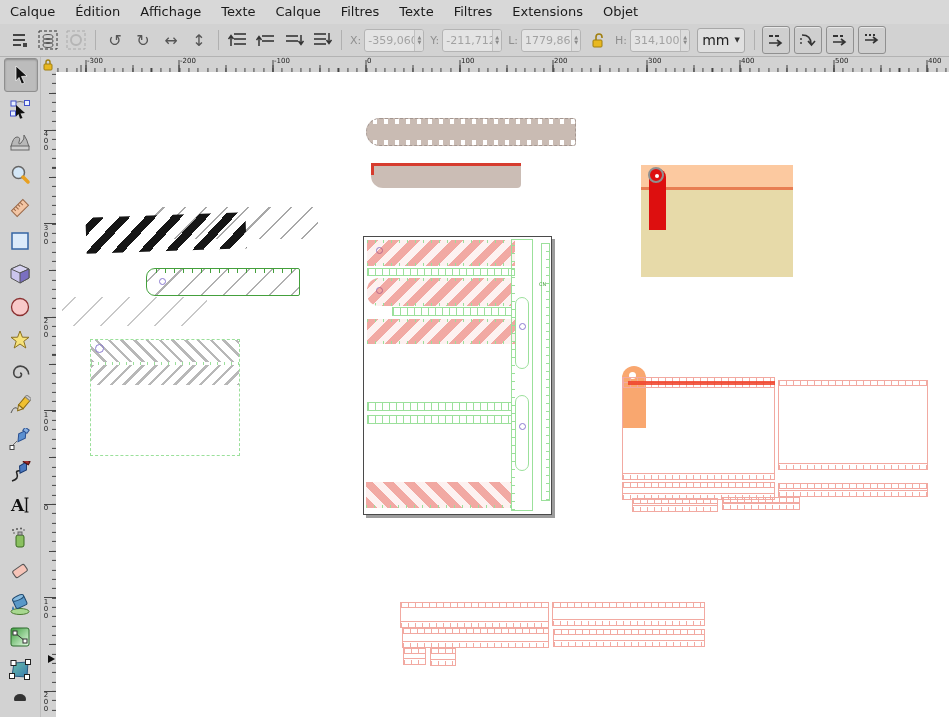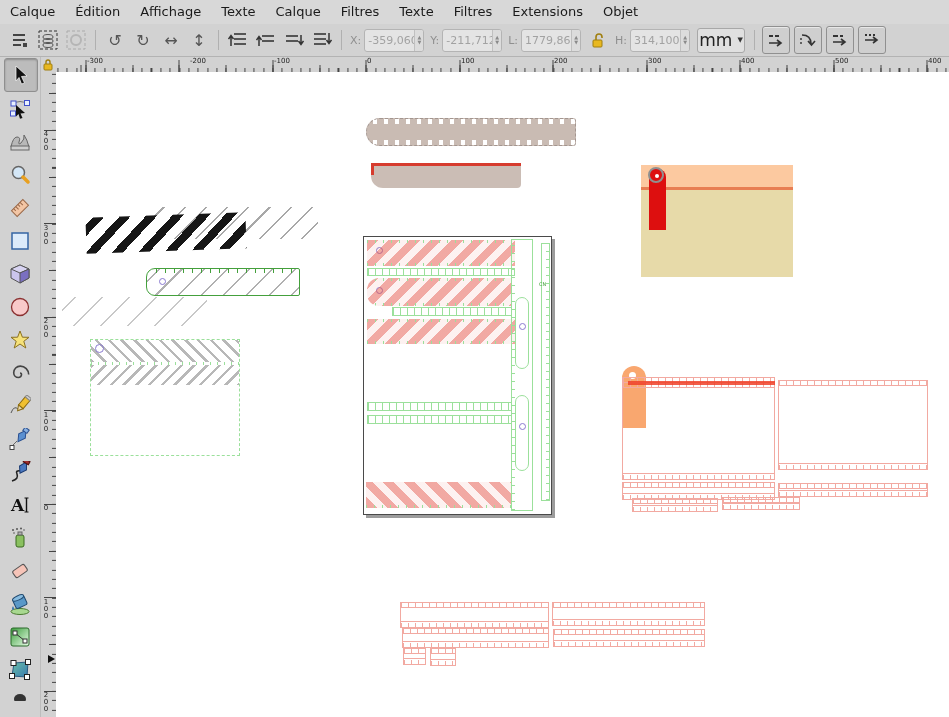--- a/index.html
+++ b/index.html
@@ -17,21 +17,21 @@
   .field{display:flex;align-items:center;margin:0 3px;}
   .flabel{font-size:11px;color:#8f8f8f;margin-right:3px;}
   .fbox{width:58px;height:21px;background:#e4e4e4;border:1px solid #b4b4b4;border-radius:3px;
     display:flex;align-items:center;overflow:hidden;}
   .fval{flex:1;font-size:11px;color:#a2a2a2;padding-left:3px;white-space:nowrap;overflow:hidden;}
   .spin{display:flex;flex-direction:column;border-left:1px solid #c0c0c0;height:100%;
     justify-content:center;padding:0 2px;background:#dcdcdc;}
   .spin span{font-size:5px;line-height:5px;color:#8a8a8a;}
   .unitbox{width:46px;height:23px;background:#e0e0e0;border:1px solid #a8a8a8;border-radius:3px;
     display:flex;align-items:center;justify-content:center;margin:0 4px;}
-  .unitbox .uv{font-size:17px;color:#222;margin-right:5px;}
+  .unitbox .uv{font-size:14px;color:#222;margin-right:5px;}
   .unitbox .ua{font-size:7px;color:#333;}
   .toggle-btn{width:26px;height:26px;background:#cfcfcf;border:1px solid #909090;border-radius:3px;
     margin:0 2px;display:flex;align-items:center;justify-content:center;box-shadow:inset 0 1px 0 #e8e8e8;}
   
   #ruler-corner{position:absolute;left:40px;top:57px;width:16px;height:15px;background:#d2d2d2;
     display:flex;align-items:center;justify-content:center;}
   #h-ruler{position:absolute;left:56px;top:57px;width:893px;height:15px;background:#d2d2d2;
     border-bottom:1px solid #9a9a9a;
     background-image:
       repeating-linear-gradient(90deg,#444 0 1px,transparent 1px 9.35px),
@@ -262,21 +262,21 @@
 </div>
 
 <div id="ruler-corner">
   <svg width="12" height="13">
       <rect x="2" y="6" width="8" height="6" rx="1" fill="#e8b820" stroke="#a07f10"></rect>
       <path d="M4,6 V4 a2,2 0 0 1 4,0 V6" fill="none" stroke="#a07f10" stroke-width="1.4"></path>
     </svg>
 </div>
 <div id="h-ruler">
     <span class="hlab" style="left: 31px;">-300</span>
-    <span class="hlab" style="left: 134px;">-200</span>
+    <span class="hlab" style="left: 124px;">-200</span>
     <span class="hlab" style="left: 218px;">-100</span>
     <span class="hlab" style="left: 311px;">0</span>
     <span class="hlab" style="left: 405px;">100</span>
     <span class="hlab" style="left: 498px;">200</span>
     <span class="hlab" style="left: 592px;">300</span>
     <span class="hlab" style="left: 685px;">400</span>
     <span class="hlab" style="left: 779px;">500</span>
     <span class="hlab" style="left: 872px;">400</span>
   </div>
 <div id="v-ruler">

